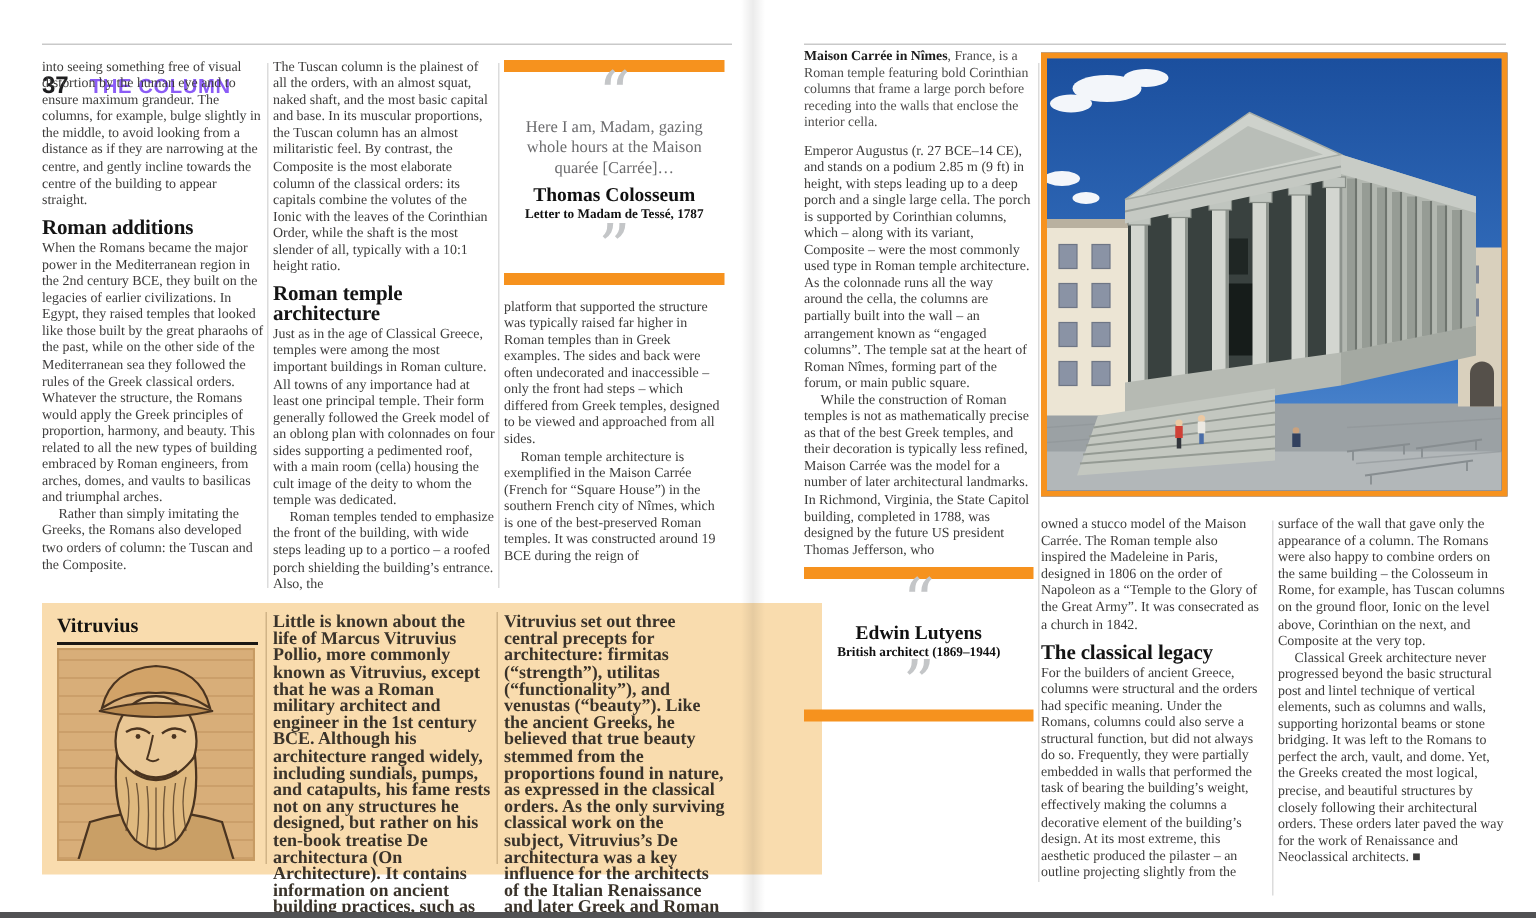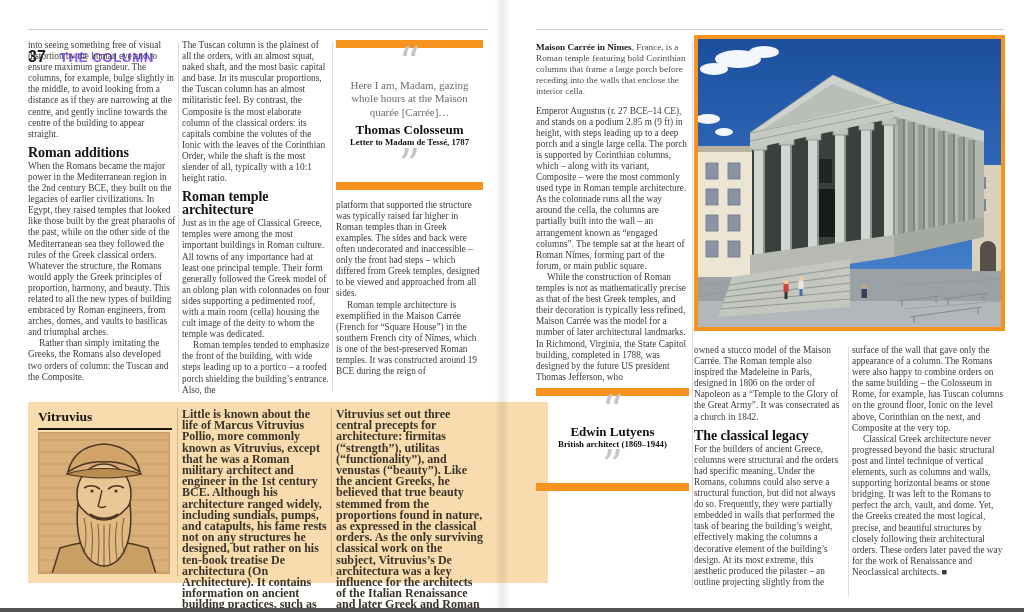--- a/index.html
+++ b/index.html
@@ -152,21 +152,21 @@
 </div>
 
 <div id="gutter" class="abs" style="left:494px; top:0; width:16px; height:612px;"></div>
 
 <div class="abs" style="right:20px; top:24px; display:flex; align-items:baseline; gap:28px;text-align:center;">
   <span class="runhead">THE ADVENT OF ARCHITECTURE</span>
   <span class="pagenum">33</span>
 </div>
 <div class="abs hrule" style="left:536px; top:29px; width:468px;"></div>
 
-<div class="abs col" style="left:536px; top:42px; width:153px;">
+<div class="abs col" style="left:536px; top:32px; width:153px;">
   <div class="caption">
     <span class="cap-bold">Maison Carrée in Nîmes</span><span>, France, is a Roman temple featuring bold Corinthian columns that frame a large porch before receding into the walls that enclose the interior cella.</span>
   </div>
   <p>Emperor Augustus (r. 27 BCE–14 CE), and stands on a podium 2.85 m (9 ft) in height, with steps leading up to a deep porch and a single large cella. The porch is supported by Corinthian columns, which – along with its variant, Composite – were the most commonly used type in Roman temple architecture. As the colonnade runs all the way around the cella, the columns are partially built into the wall – an arrangement known as “engaged columns”. The temple sat at the heart of Roman Nîmes, forming part of the forum, or main public square.</p>
   <p class="indent">While the construction of Roman temples is not as mathematically precise as that of the best Greek temples, and their decoration is typically less refined, Maison Carrée was the model for a number of later architectural landmarks. In Richmond, Virginia, the State Capitol building, completed in 1788, was designed by the future US president Thomas Jefferson, who</p>
   <div class="accent-bar" style="margin-top:5px;"></div>
   <div class="quoteblock">
     <span class="qmark">“</span>
     <div class="qauthor">Edwin Lutyens</div>
     <div class="qsource">British architect (1869–1944)</div>

